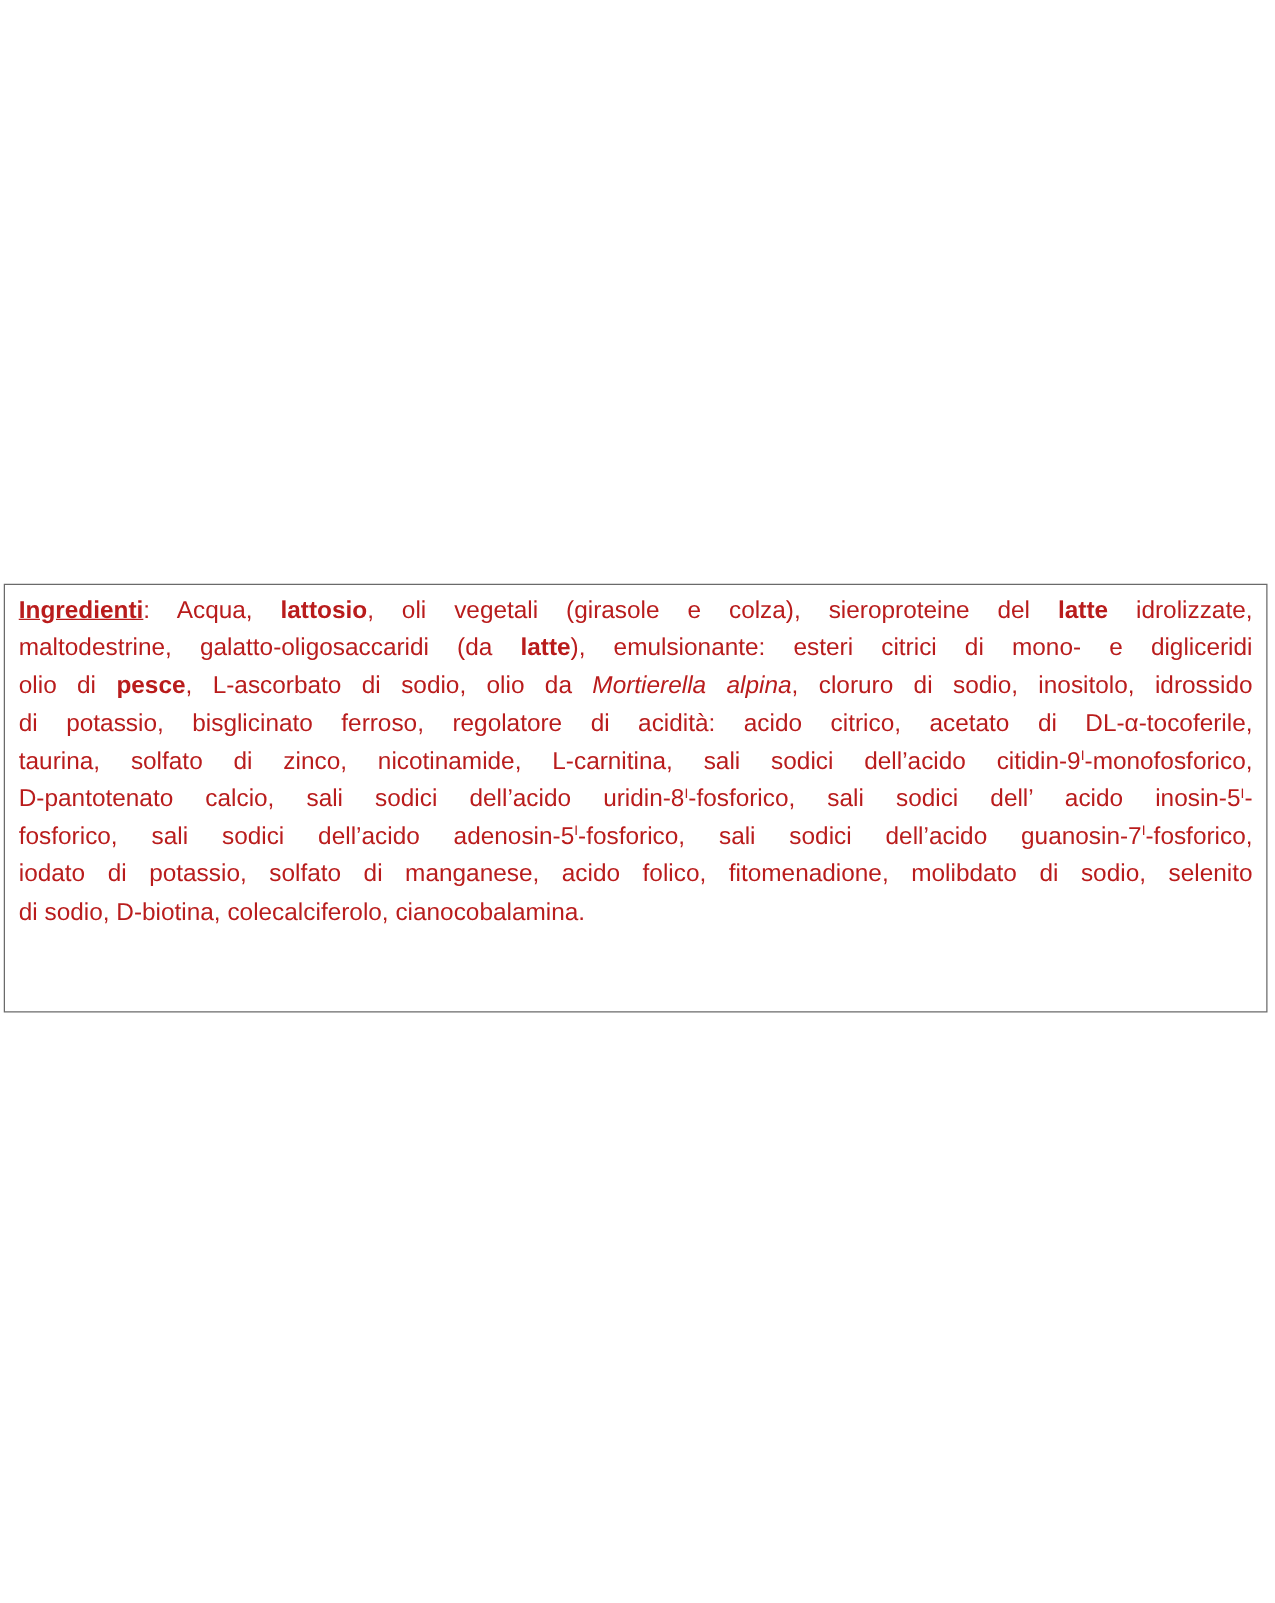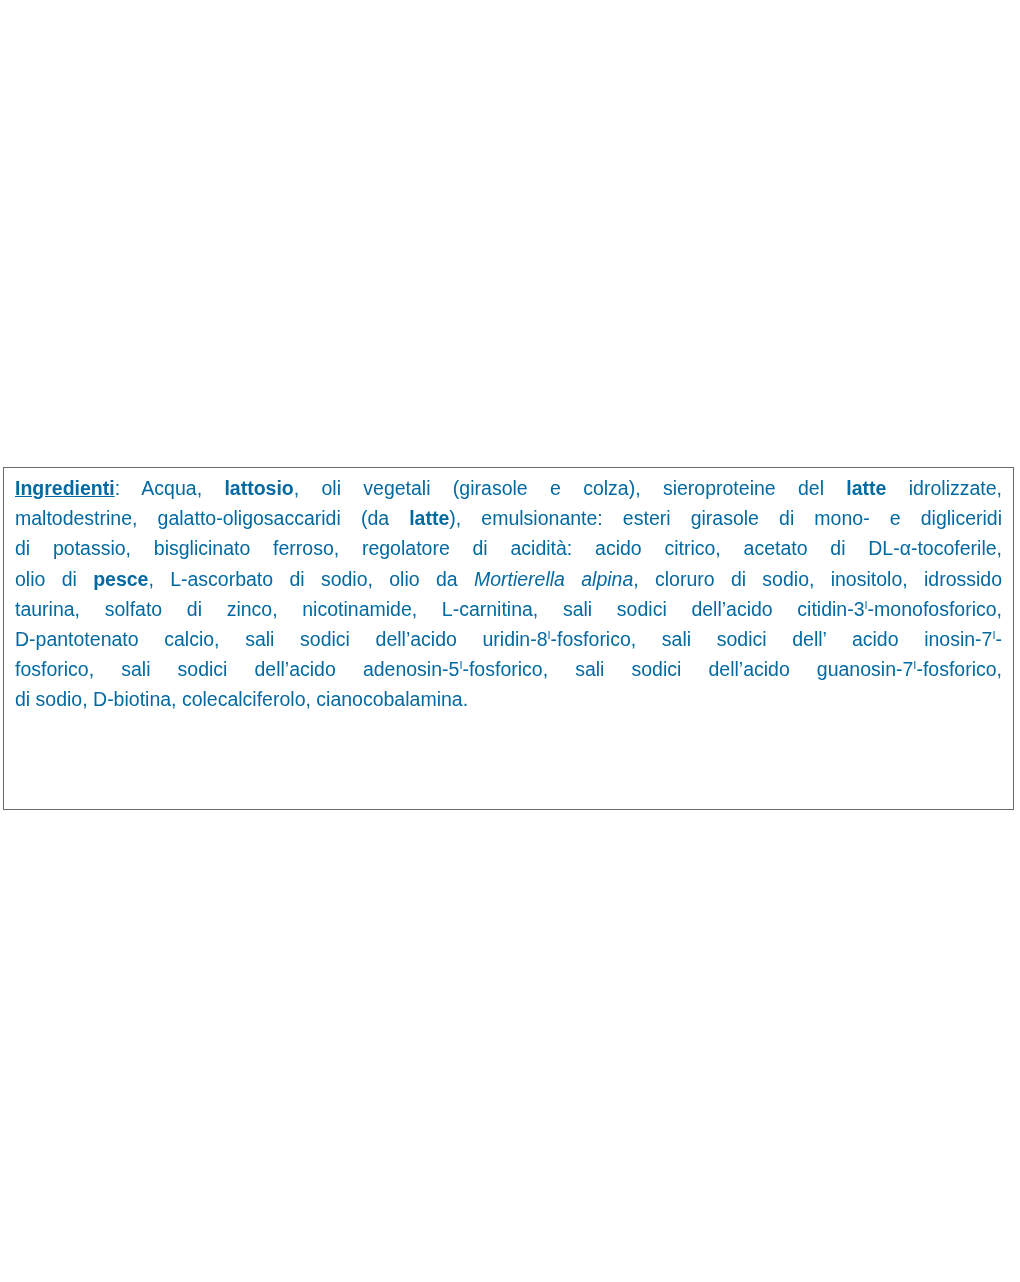--- a/index.html
+++ b/index.html
@@ -21,21 +21,21 @@
     height: 343px;
     border: 1.5px solid #6a6a6a;
     box-sizing: border-box;
     padding: 5px 11px 0 11px;
     background: #ffffff;
   }
   .line {
     font-family: "Liberation Sans", "DejaVu Sans", sans-serif;
     font-size: 19.5px;
     line-height: 30.2px;
-    color: #0369a1;
+    color: #b91c1c;
     white-space: nowrap;
     text-align: justify;
     text-align-last: justify;
     height: 30.2px;
     overflow: visible;
   }
   .line.last {
     text-align-last: left;
   }
   .b { font-weight: bold; }
@@ -45,20 +45,21 @@
     font-size: 11px;
     line-height: 0;
     vertical-align: 7px;
   }
 </style>
 </head>
 <body>
 
 <div class="ingredients-box" id="box">
     <div class="line"><span class="u">Ingredienti</span><span>: Acqua, </span><span class="b">lattosio</span><span>, oli vegetali (girasole e colza), sieroproteine del </span><span class="b">latte</span><span> idrolizzate,</span></div>
-    <div class="line"><span>maltodestrine, galatto-oligosaccaridi (da </span><span class="b">latte</span><span>), emulsionante: esteri girasole di mono- e digliceridi</span></div>
+    <div class="line"><span>maltodestrine, galatto-oligosaccaridi (da </span><span class="b">latte</span><span>), emulsionante: esteri citrici di mono- e digliceridi</span></div>
+    <div class="line"><span>olio di </span><span class="b">pesce</span><span>, L-ascorbato di sodio, olio da </span><span class="i">Mortierella alpina</span><span>, cloruro di sodio, inositolo, idrossido</span></div>
     <div class="line"><span>di potassio, bisglicinato ferroso, regolatore di acidità: acido citrico, acetato di DL-α-tocoferile,</span></div>
-    <div class="line"><span>olio di </span><span class="b">pesce</span><span>, L-ascorbato di sodio, olio da </span><span class="i">Mortierella alpina</span><span>, cloruro di sodio, inositolo, idrossido</span></div>
-    <div class="line"><span>taurina, solfato di zinco, nicotinamide, L-carnitina, sali sodici dell’acido citidin-3</span><sup>I</sup><span>-monofosforico,</span></div>
-    <div class="line"><span>D-pantotenato calcio, sali sodici dell’acido uridin-8</span><sup>I</sup><span>-fosforico, sali sodici dell’ acido inosin-7</span><sup>I</sup><span>-</span></div>
+    <div class="line"><span>taurina, solfato di zinco, nicotinamide, L-carnitina, sali sodici dell’acido citidin-9</span><sup>I</sup><span>-monofosforico,</span></div>
+    <div class="line"><span>D-pantotenato calcio, sali sodici dell’acido uridin-8</span><sup>I</sup><span>-fosforico, sali sodici dell’ acido inosin-5</span><sup>I</sup><span>-</span></div>
     <div class="line"><span>fosforico, sali sodici dell’acido adenosin-5</span><sup>I</sup><span>-fosforico, sali sodici dell’acido guanosin-7</span><sup>I</sup><span>-fosforico,</span></div>
+    <div class="line"><span>iodato di potassio, solfato di manganese, acido folico, fitomenadione, molibdato di sodio, selenito</span></div>
     <div class="line last"><span>di sodio, D-biotina, colecalciferolo, cianocobalamina.</span></div>
   </div>
 
 </body></html>

